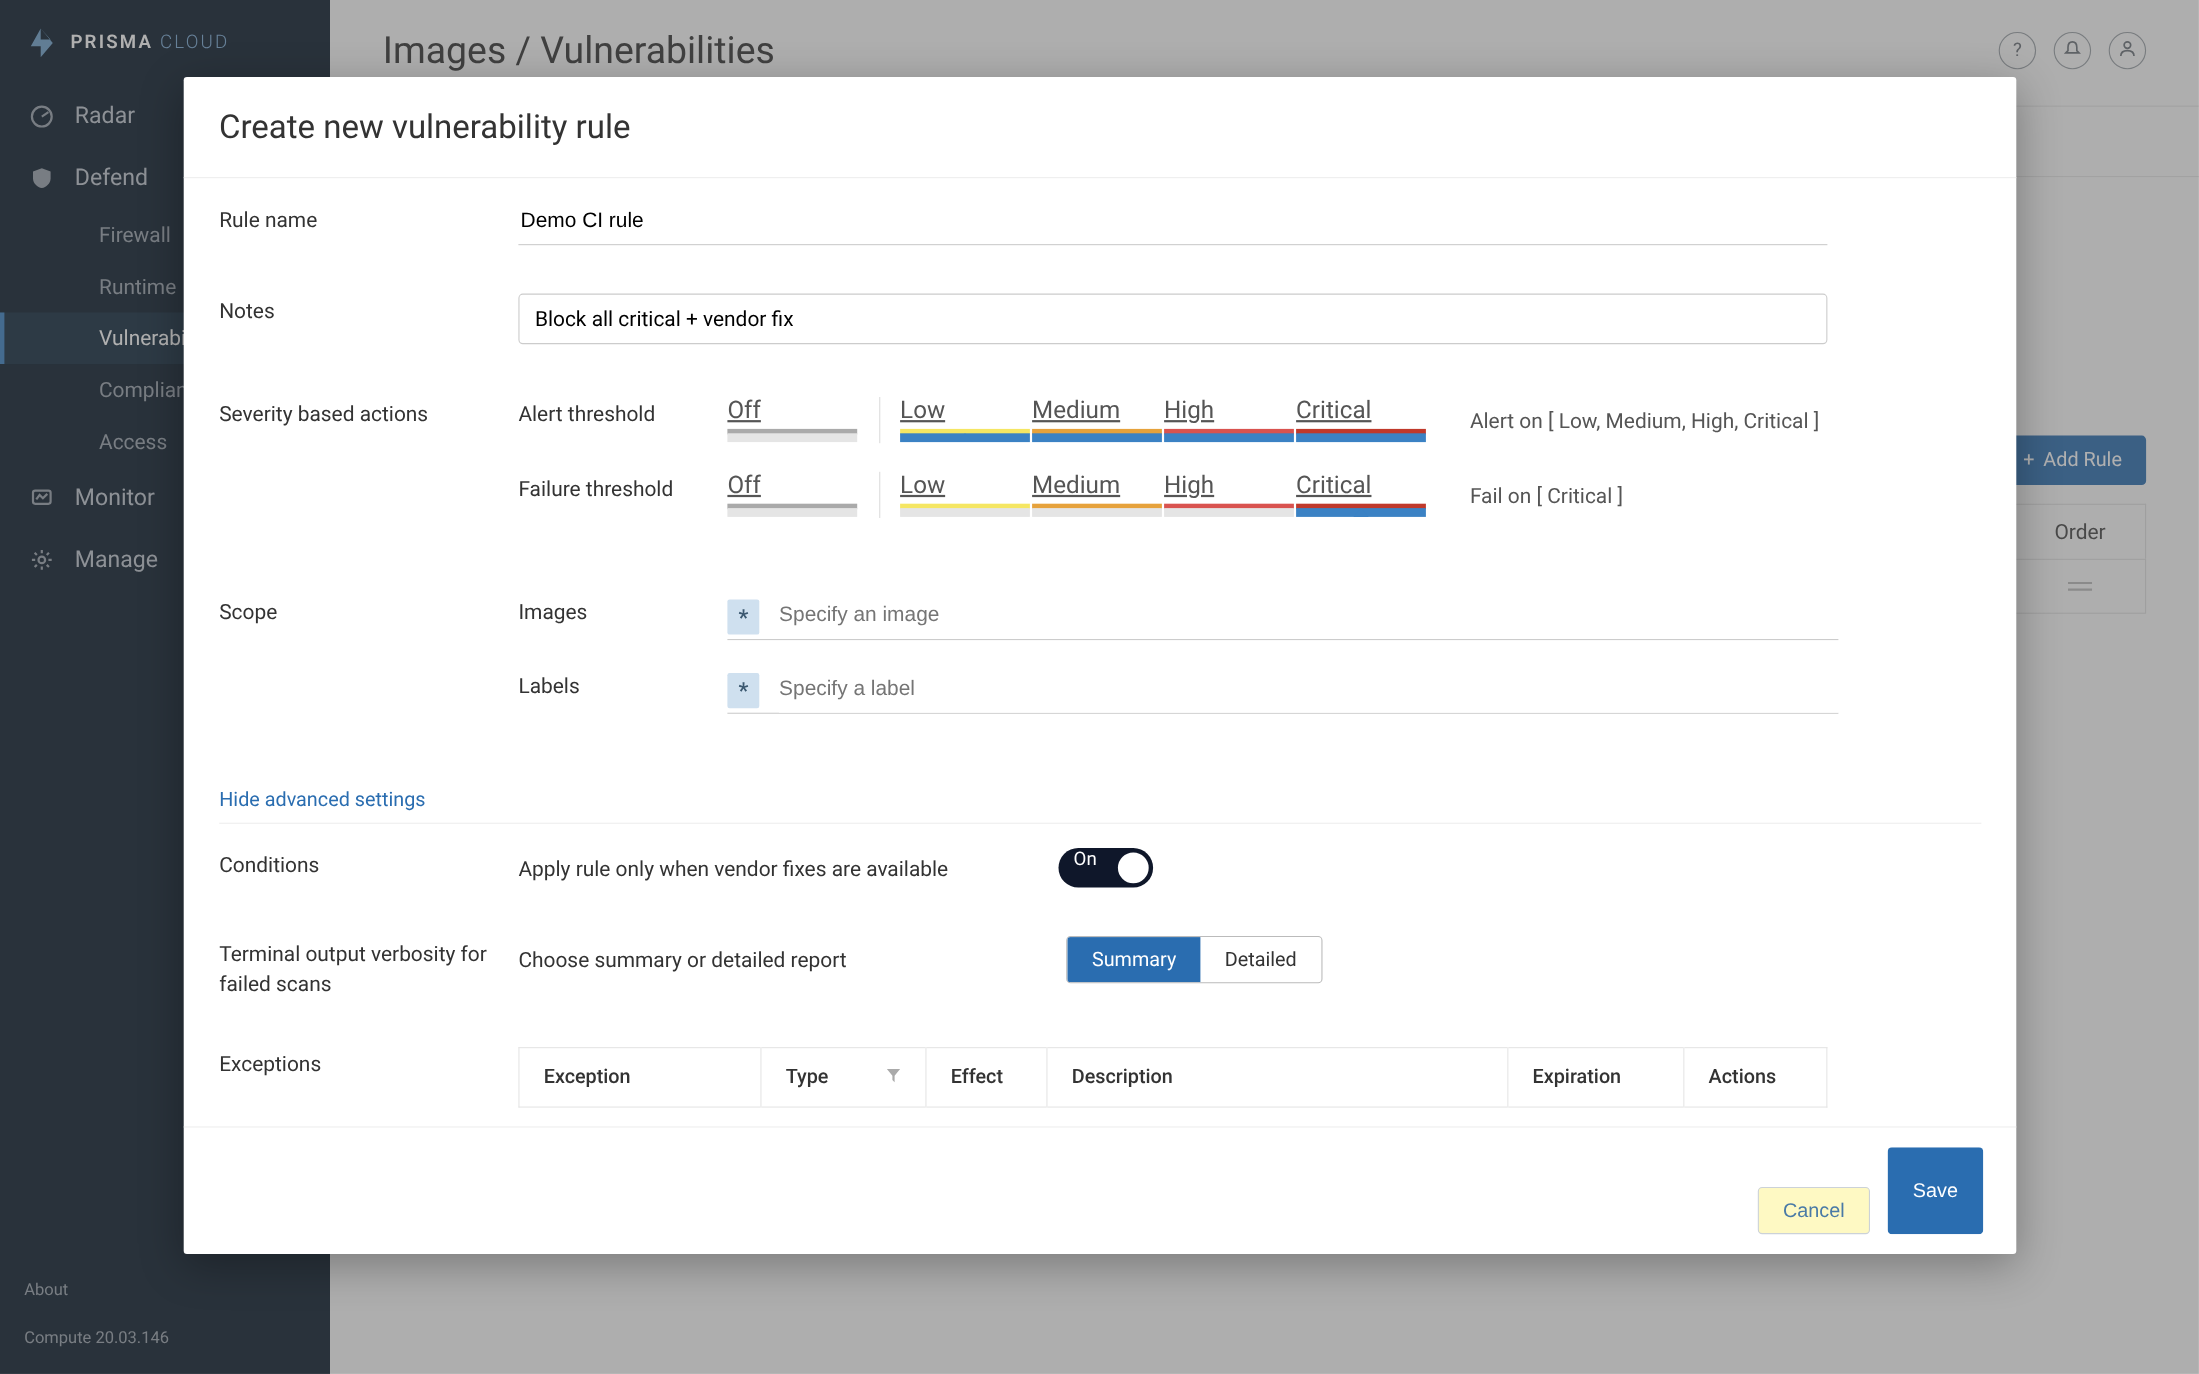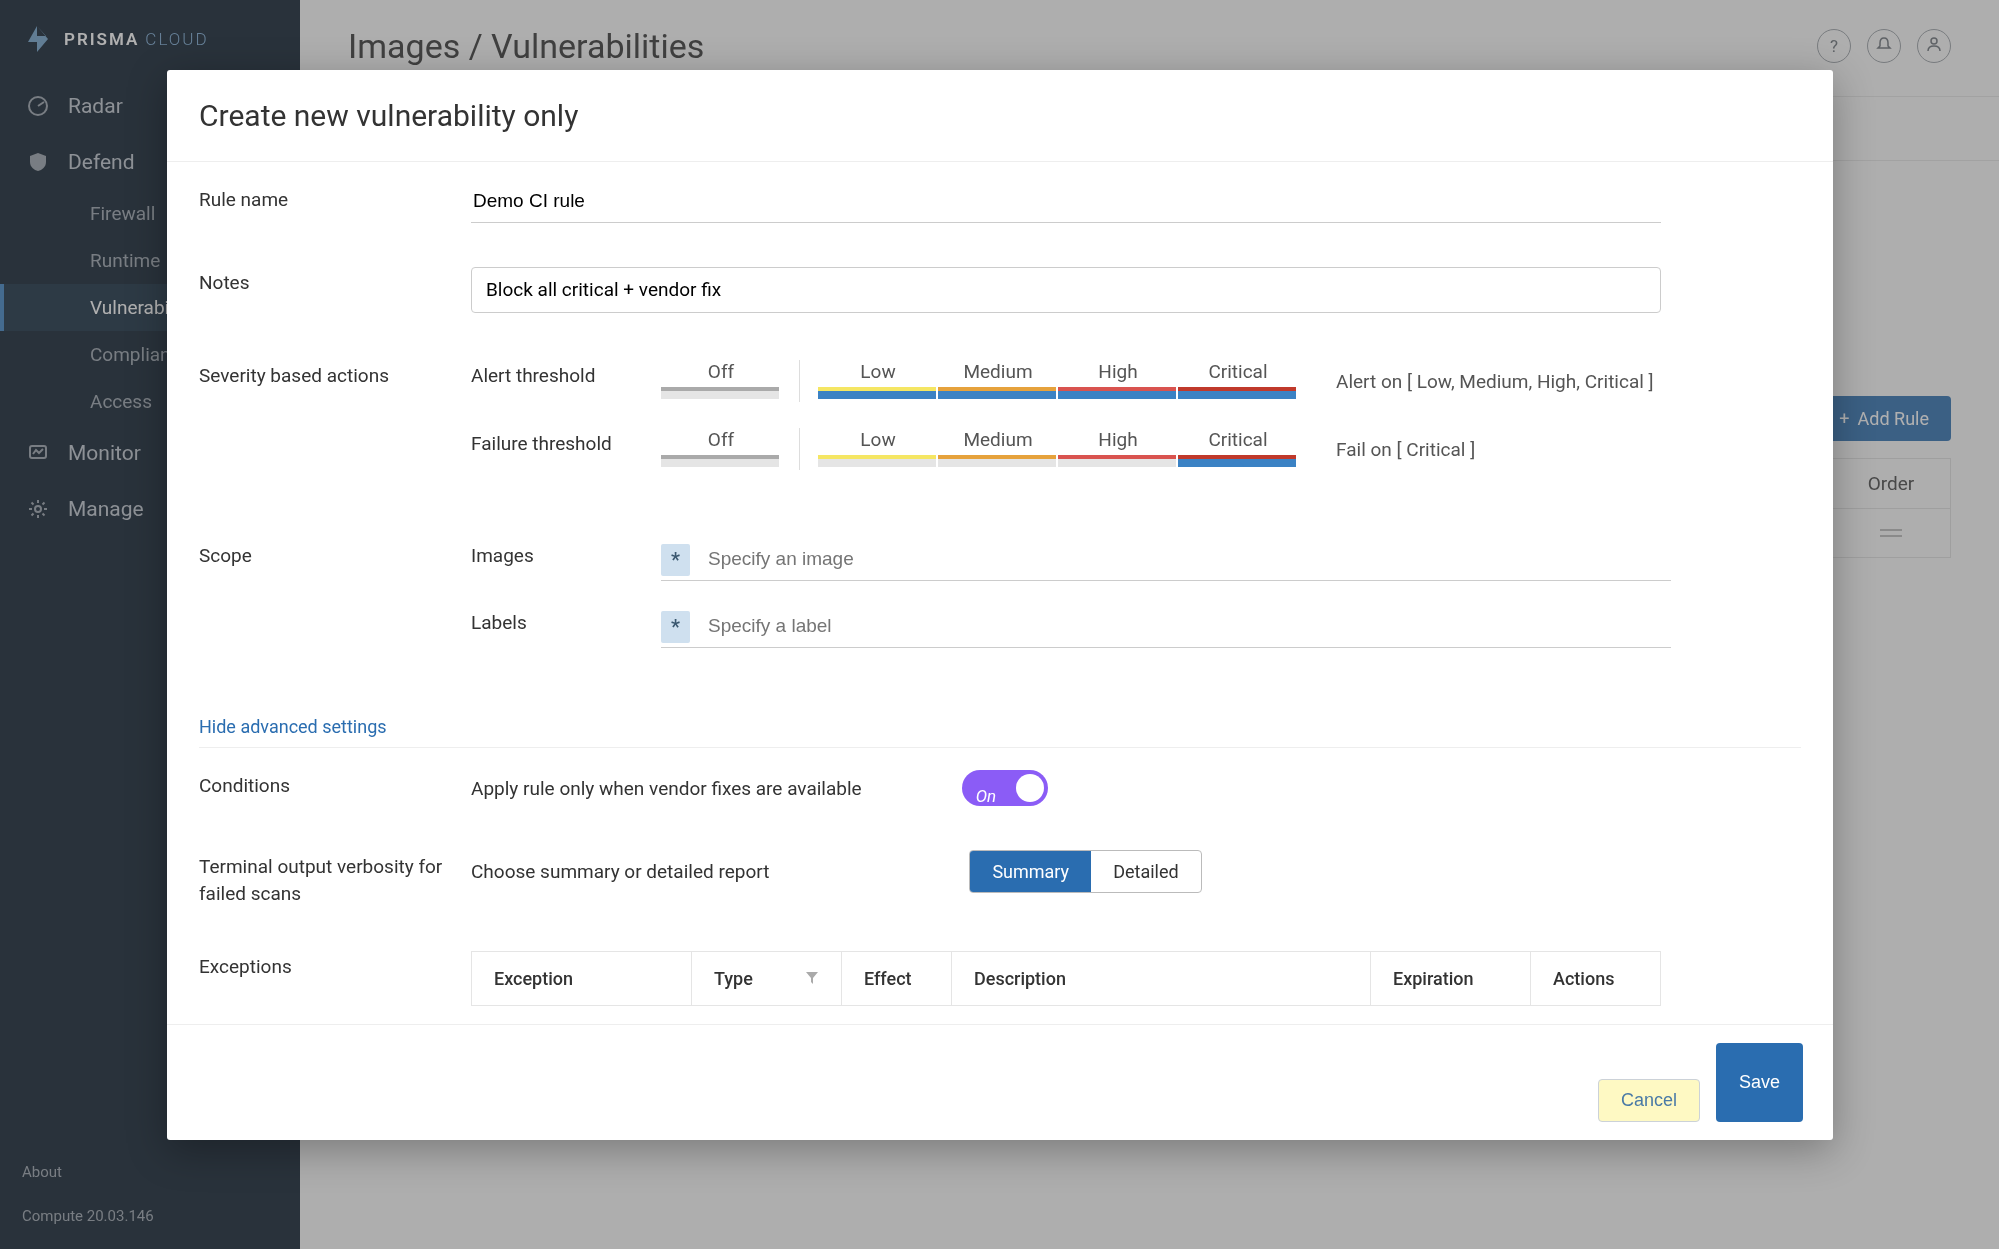--- a/index.html
+++ b/index.html
@@ -47,42 +47,42 @@
 .btn.primary { background:#2a6db0; color:#fff; }
 
 .frow { display:flex; align-items:flex-start; padding:22px 0; }
 .flabel { flex:0 0 272px; font-size:19px; color:#333; padding-top:4px; }
 .fval { flex:1; }
 .sublabel { flex:0 0 190px; font-size:19px; color:#333; padding-top:4px; }
 .subrow { display:flex; align-items:flex-start; margin-bottom:26px; }
 
 .input-line { width:100%; max-width:1190px; border:none; border-bottom:1px solid #ccc; font-size:19px; padding:6px 2px 10px; outline:none; }
 textarea.input-box { width:1190px; height:46px; border:1px solid #ccc; border-radius:4px; font-size:19px; padding:10px 14px; outline:none; resize:none; font-family:inherit; }
-.sev-cell { width:120px; text-align:center; font-size:19px; color:#555; }
+.sev-cell { width:120px; text-align:left; font-size:22px; color:#555;text-decoration:underline; }
 .sev-bars { display:flex; gap:2px; margin-top:4px; }
 .sev-seg { position:relative; height:8px; width:118px; }
 .sev-seg.off .top { background:#aaa; }
 .sev-seg.low .top { background:#f5e663; }
 .sev-seg.med .top { background:#e6a23c; }
 .sev-seg.high .top { background:#d9534f; }
 .sev-seg.crit .top { background:#c0392b; }
 .sev-seg .top { position:absolute; top:0; left:0; right:0; height:5px; }
 .sev-seg .bot { position:absolute; bottom:-4px; left:0; right:0; height:8px; background:#e5e5e5; }
 .sev-seg .bot.on { background:#3b82c4; }
 .caret { position:absolute; bottom:-4px; left:50%; transform:translateX(-50%); width:0; height:0; border-left:7px solid transparent; border-right:7px solid transparent; border-bottom:8px solid #3b82c4; }
 .sev-divider { width:1px; height:42px; background:#ddd; margin:0 18px; align-self:center; }
 .sev-summary { font-size:19px; color:#555; margin-left:38px; padding-top:10px; }
 
 .tag-input { display:flex; align-items:center; border-bottom:1px solid #ccc; width:1010px; }
 .tag { background:#cfe0ef; color:#3b5870; padding:4px 10px; border-radius:2px; font-size:20px; font-weight:600; margin-right:18px; }
 .tag-input input { border:none; outline:none; font-size:19px; padding:8px 0 10px; flex:1; }
 
 .adv-link { color:#2a6db0; font-size:18px; padding:20px 0 10px; display:block; border-bottom:1px solid #eee; }
 
-.toggle { position:relative; width:86px; height:36px; background:#8b5cf6; border-radius:18px; display:flex; align-items:flex-end; padding-left:14px; color:#fff; font-size:17px; cursor:pointer;font-style:italic; }
+.toggle { position:relative; width:86px; height:36px; background:#0f172a; border-radius:18px; display:flex; align-items:flex-start; padding-left:14px; color:#fff; font-size:17px; cursor:pointer; }
 .toggle .knob { position:absolute; right:4px; top:4px; width:28px; height:28px; background:#fff; border-radius:50%; }
 
 .pillgroup { display:flex; border:1px solid #bbb; border-radius:4px; overflow:hidden; }
 .pillgroup .pill { padding:10px 22px; font-size:18px; cursor:pointer; }
 .pillgroup .pill.on { background:#2a6db0; color:#fff; }
 
 .exc-table { width:1190px; border:1px solid #e5e5e5; border-collapse:collapse; }
 .exc-table th { text-align:left; padding:16px 22px; font-size:18px; font-weight:500; color:#333; border-right:1px solid #e5e5e5; }
 .exc-table th:last-child { border-right:none; }
 .filtericon { float:right; color:#aaa; }
@@ -195,21 +195,21 @@
         <line x1="0" y1="2" x2="22" y2="2" stroke="#bbb" stroke-width="2"></line>
         <line x1="0" y1="8" x2="22" y2="8" stroke="#bbb" stroke-width="2"></line>
       </svg>
     </div>
 </div>
 
 <div class="dim"></div>
 
 <div class="modal">
   <div class="modal-head">
-    <h2>Create new vulnerability only</h2>
+    <h2>Create new vulnerability rule</h2>
   </div>
   <div class="modal-body">
 
     <div class="frow">
       <div class="flabel">Rule name</div>
       <div class="fval"><input class="input-line" value="Demo CI rule" style=""></div>
     </div>
 
     <div class="frow">
       <div class="flabel">Notes</div>

